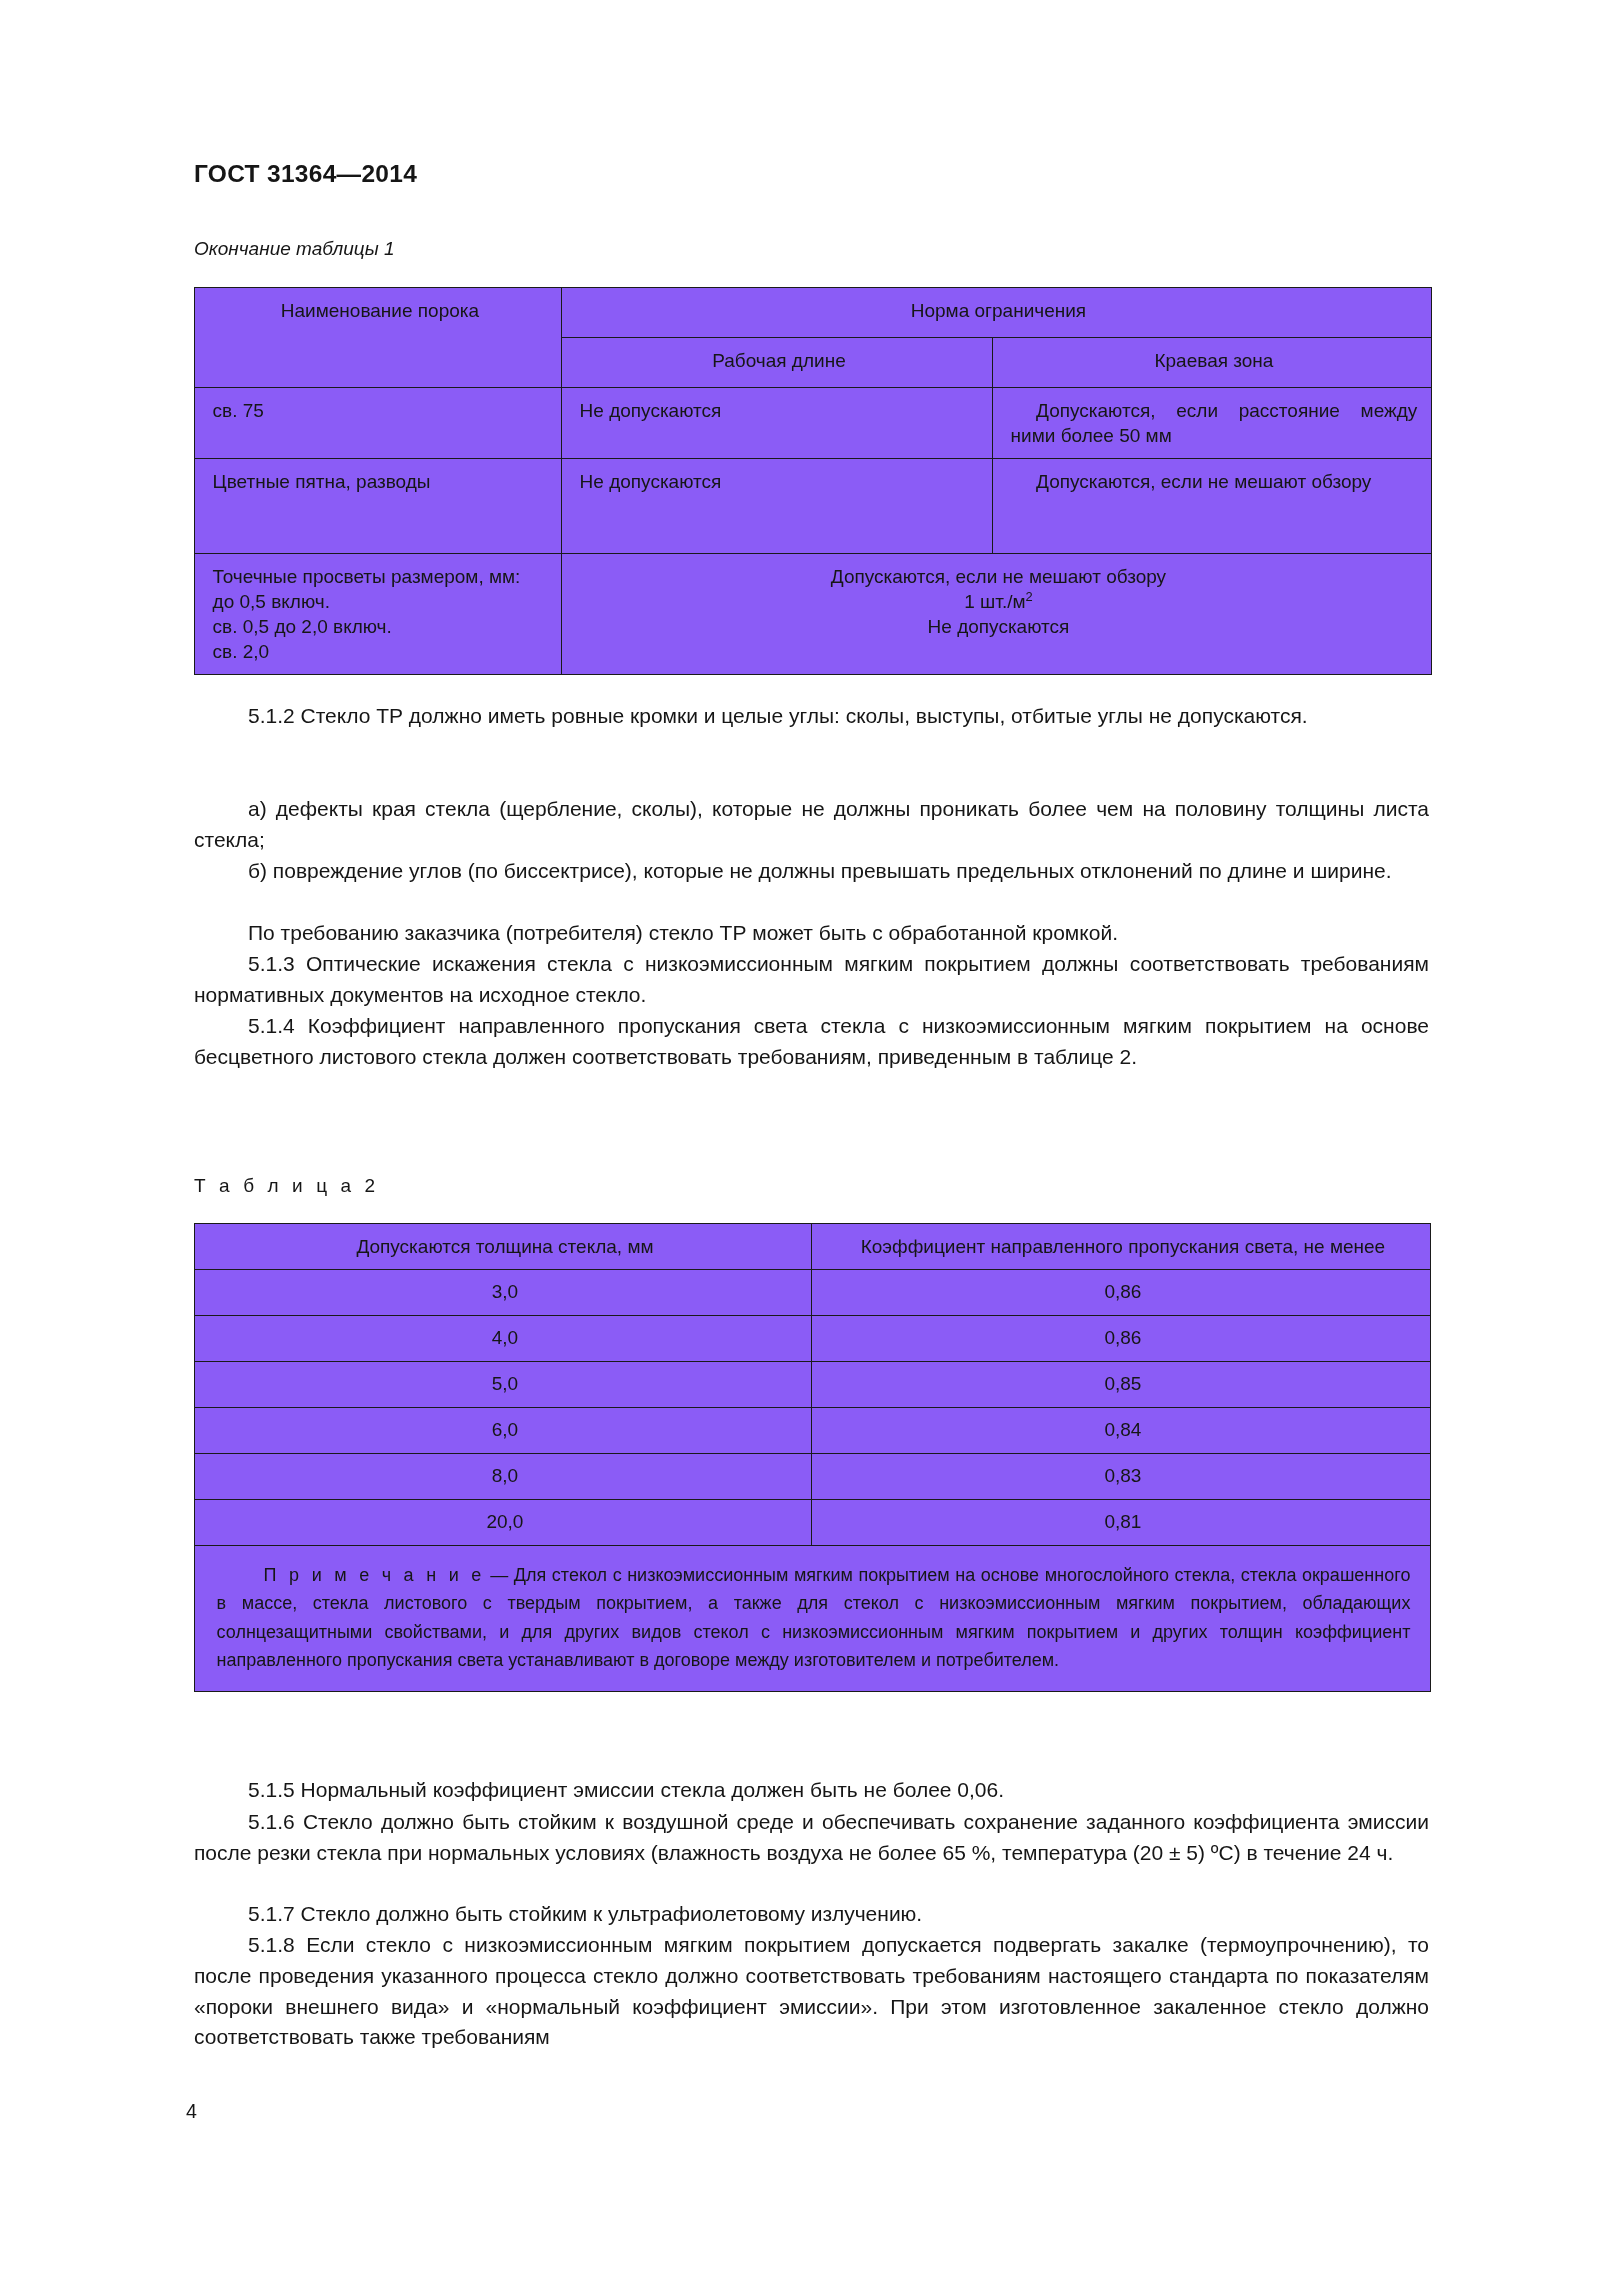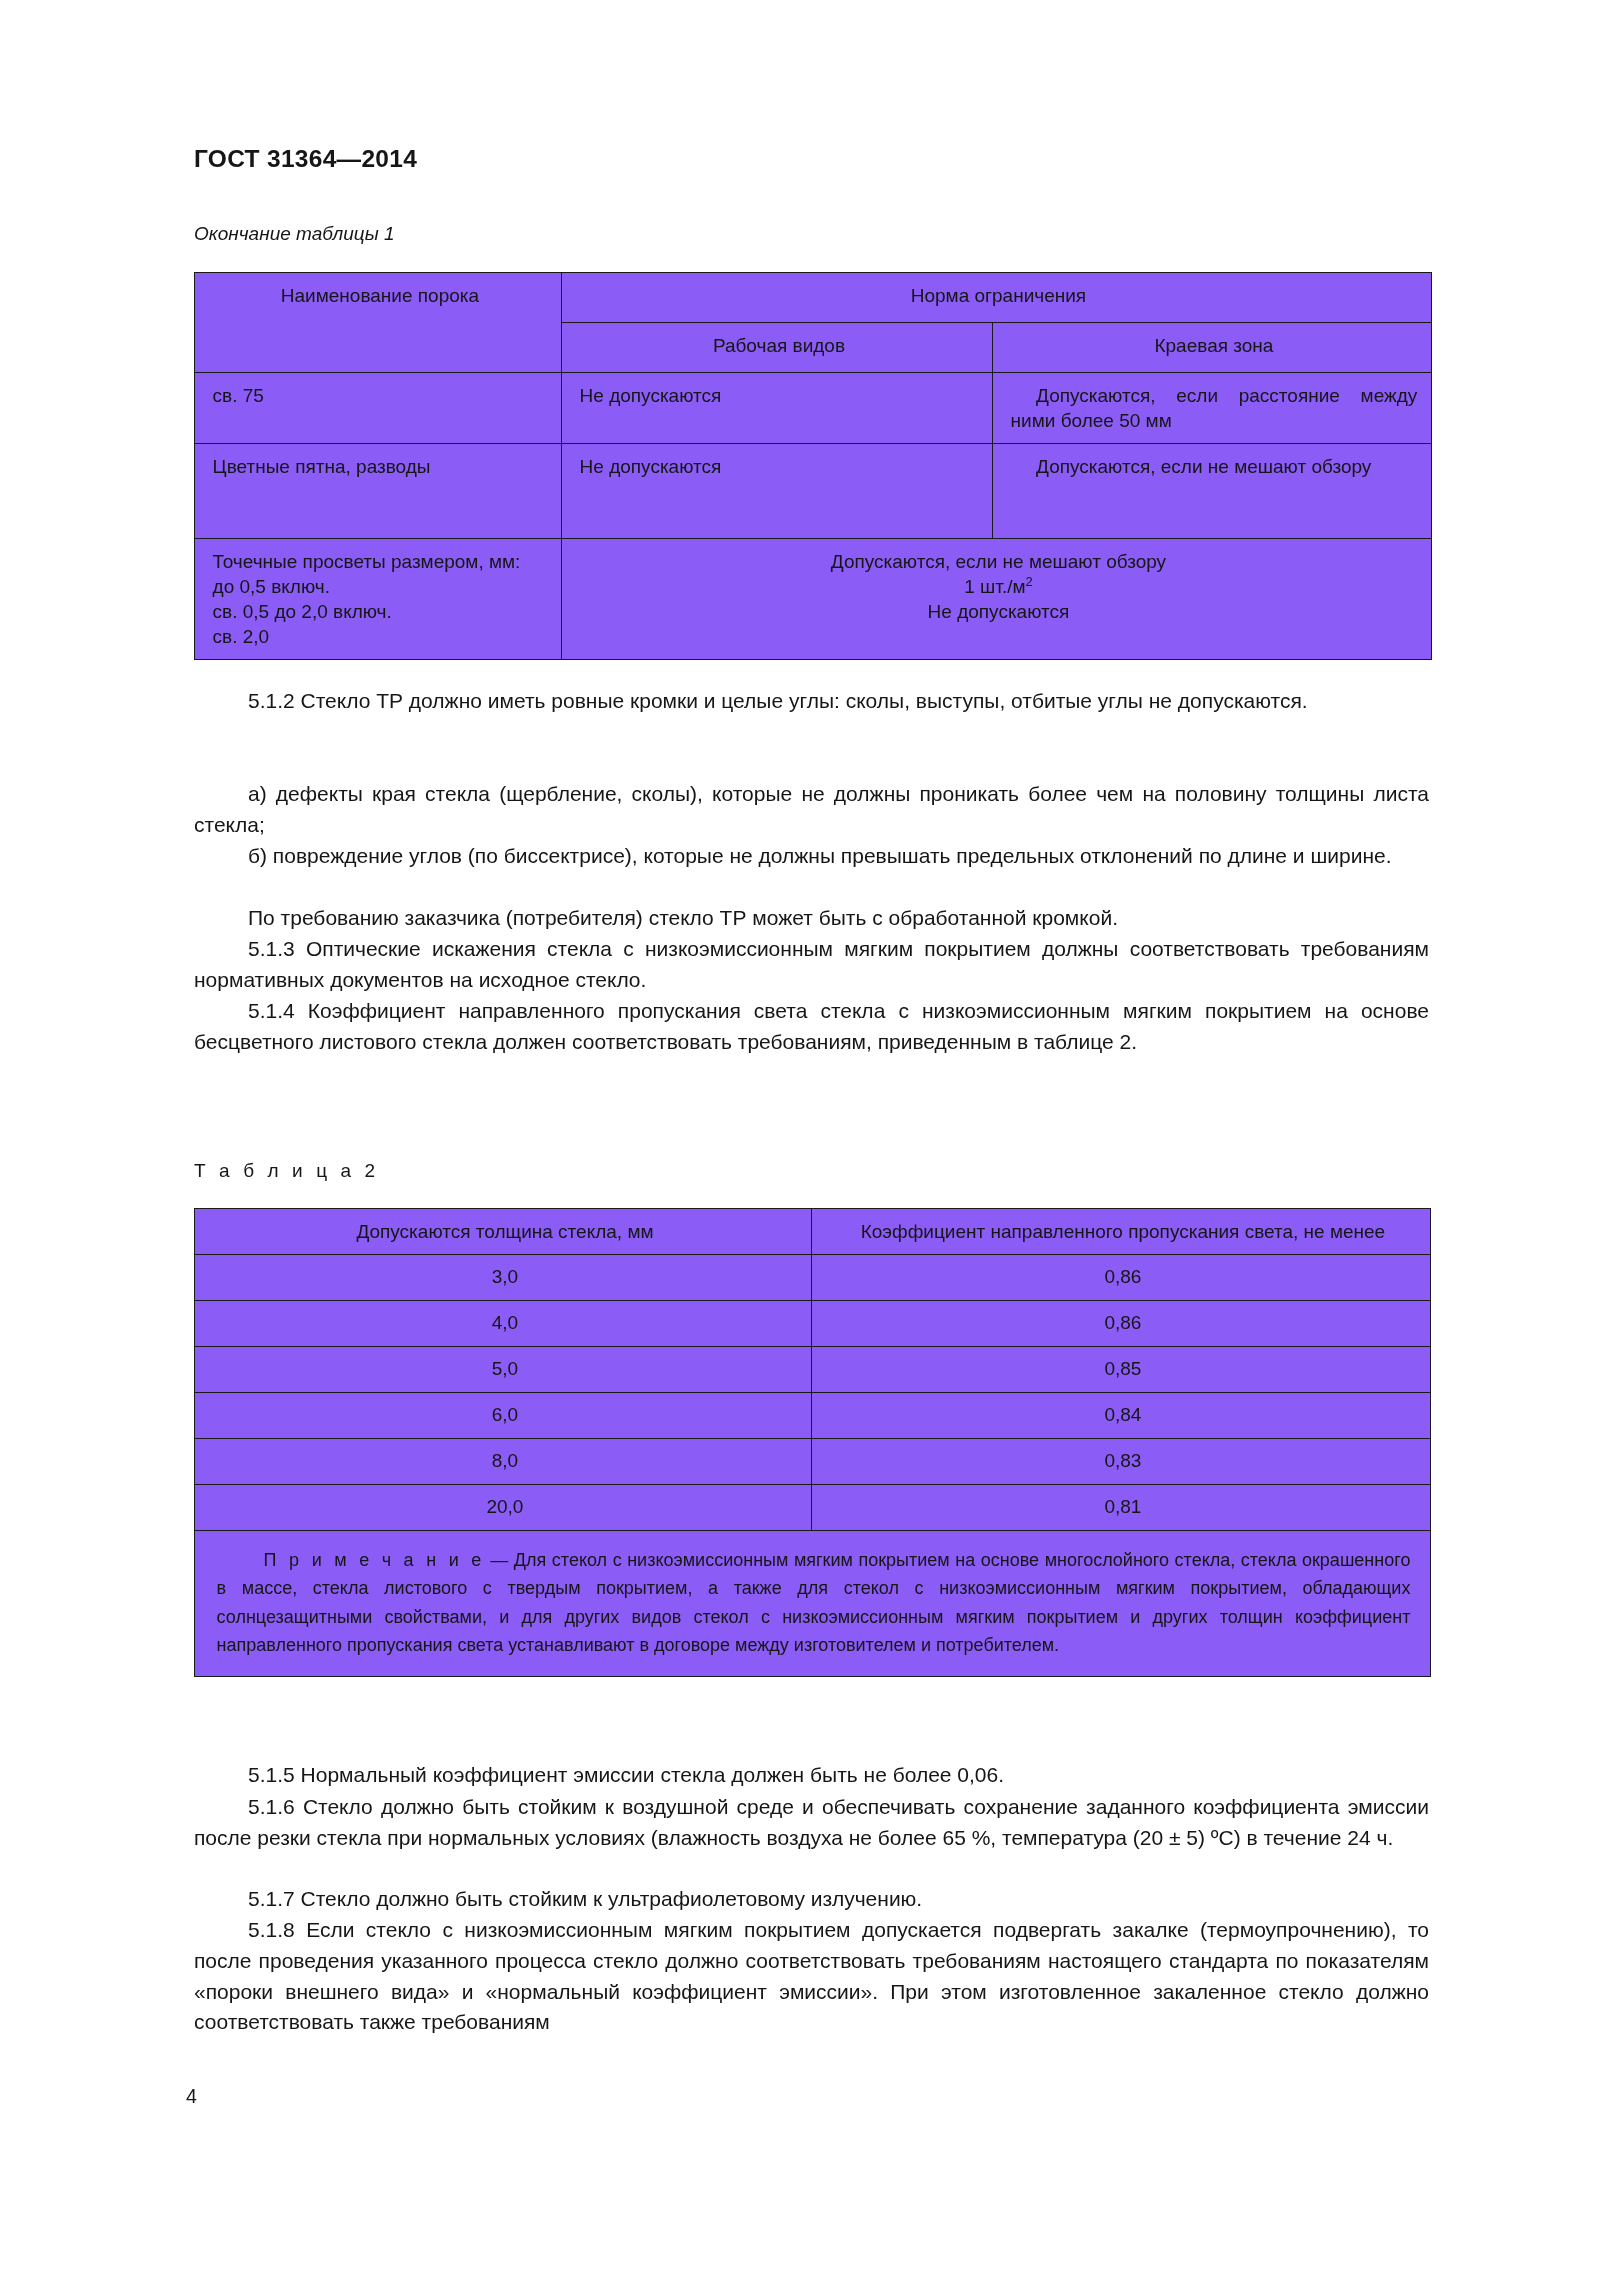--- a/index.html
+++ b/index.html
@@ -8,21 +8,21 @@
     background: #ffffff;
   }
   body {
     font-family: "Liberation Sans", sans-serif;
     color: #161616;
   }
   .page {
     position: relative;
     width: 1620px;
     height: 2103px;
-    margin: 0 auto;
+    margin: 15px auto;
     background: #ffffff;
     box-sizing: border-box;
   }
 
   
   .running-head {
     position: absolute;
     left: 194px;
     top: 145px;
     font-size: 24.5px;
@@ -158,21 +158,21 @@
       <tr class="hrow1">
         <td rowspan="2" class="vmid">
           <div class="cell head">Наименование порока</div>
         </td>
         <td colspan="2" class="vmid">
           <div class="cell head">Норма ограничения</div>
         </td>
       </tr>
       <tr class="hrow2">
         <td class="vmid">
-          <div class="cell head">Рабочая видов</div>
+          <div class="cell head">Рабочая длине</div>
         </td>
         <td class="vmid">
           <div class="cell head">Краевая зона</div>
         </td>
       </tr>
 
       <tr class="r1">
         <td>
           <div class="cell">св. 75</div>
         </td>

